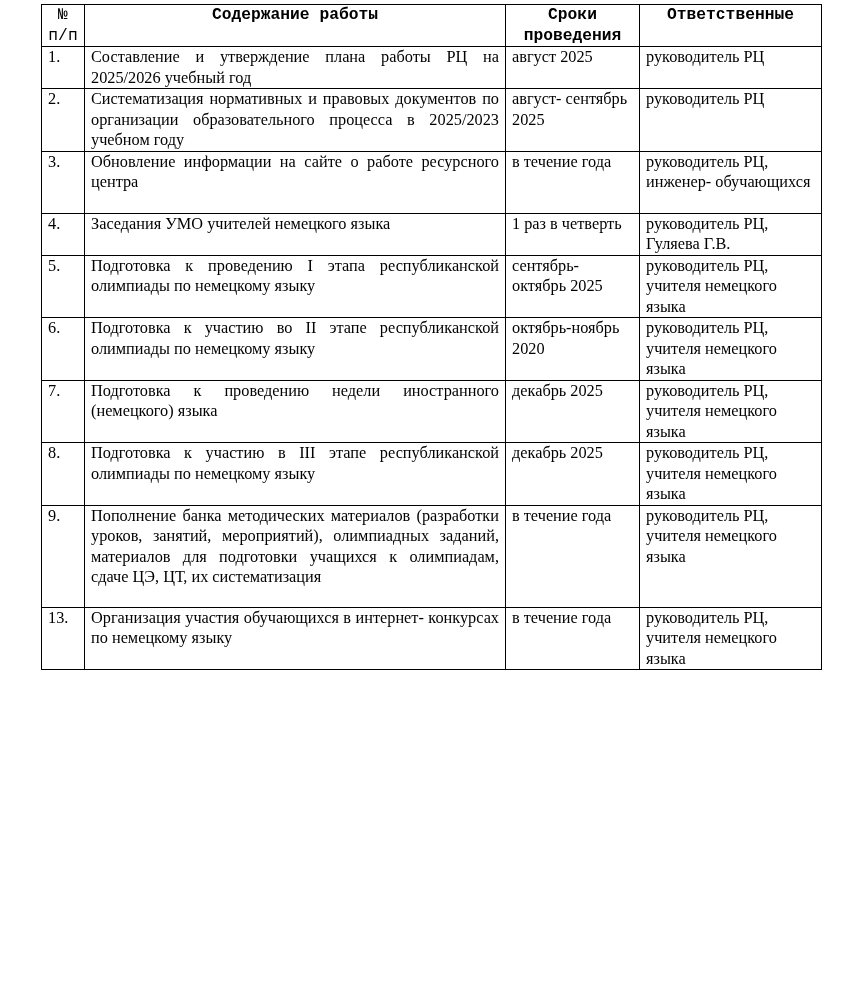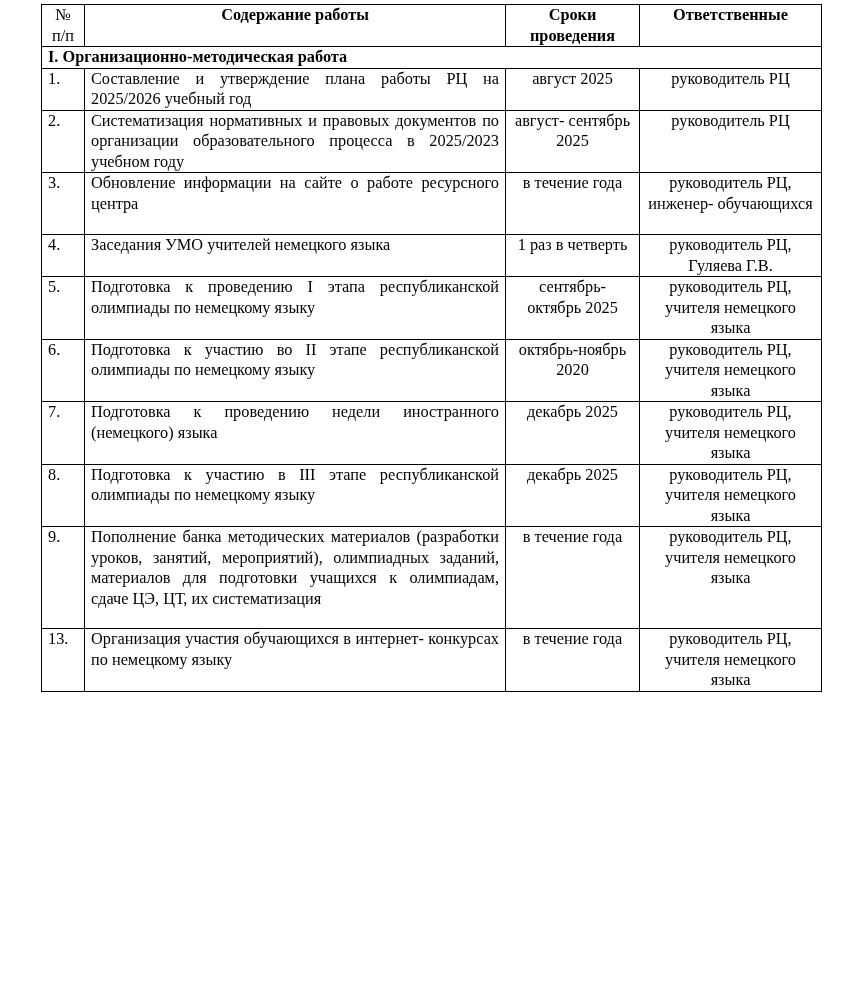--- a/index.html
+++ b/index.html
@@ -9,23 +9,23 @@
                table-layout: fixed; width: 780px; font-size: 16.3px; line-height: 20.5px; }
   table.plan td, table.plan th { border: 1.3px solid #000; vertical-align: top; padding: 0 6px 0 6px; }
   col.c-num { width: 43px; }
   col.c-content { width: 421px; }
   col.c-date { width: 134px; }
   col.c-resp { width: 182px; }
   th { font-weight: bold; text-align: center; }
   th.num { font-weight: normal; padding: 0 4px; }
   td.num { padding-left: 5px; padding-right: 2px; }
   td.content { text-align: justify; }
-  td.date, td.resp { text-align: center; padding-left: 3px; padding-right: 3px; }
+  td.date, td.resp { padding-left: 3px; padding-right: 3px; }
   td.section { font-weight: bold; padding-left: 2px; }
-  tr.hdr { height: 41px; }
+  tr.hdr { height: 41px; font-family: Liberation Mono, monospace; }
   tr.sec { height: 21px; }
   tr.h2 { height: 41px; }
   tr.h3 { height: 62px; }
   tr.h5 { height: 102px; }
   tr.h6 { height: 122px; }
 </style>
 </head>
 <body>
 
 <table class="plan">
@@ -37,23 +37,20 @@
   </colgroup>
   <thead>
     <tr class="hdr">
       <th class="num">№ п/п</th>
       <th>Содержание работы</th>
       <th>Сроки проведения</th>
       <th>Ответственные</th>
     </tr>
   </thead>
   <tbody>
-    <tr class="sec">
-      <td class="section" colspan="4">I. Организационно-методическая работа</td>
-    </tr>
 
     <tr class="h2">
       <td class="num">1.</td>
       <td class="content">Составление и утверждение плана работы РЦ на 2025/2026 учебный год</td>
       <td class="date">август 2025</td>
       <td class="resp">руководитель РЦ</td>
     </tr>
     <tr class="h3">
       <td class="num">2.</td>
       <td class="content">Систематизация нормативных и правовых документов по организации образовательного процесса в 2025/2023 учебном году</td>

